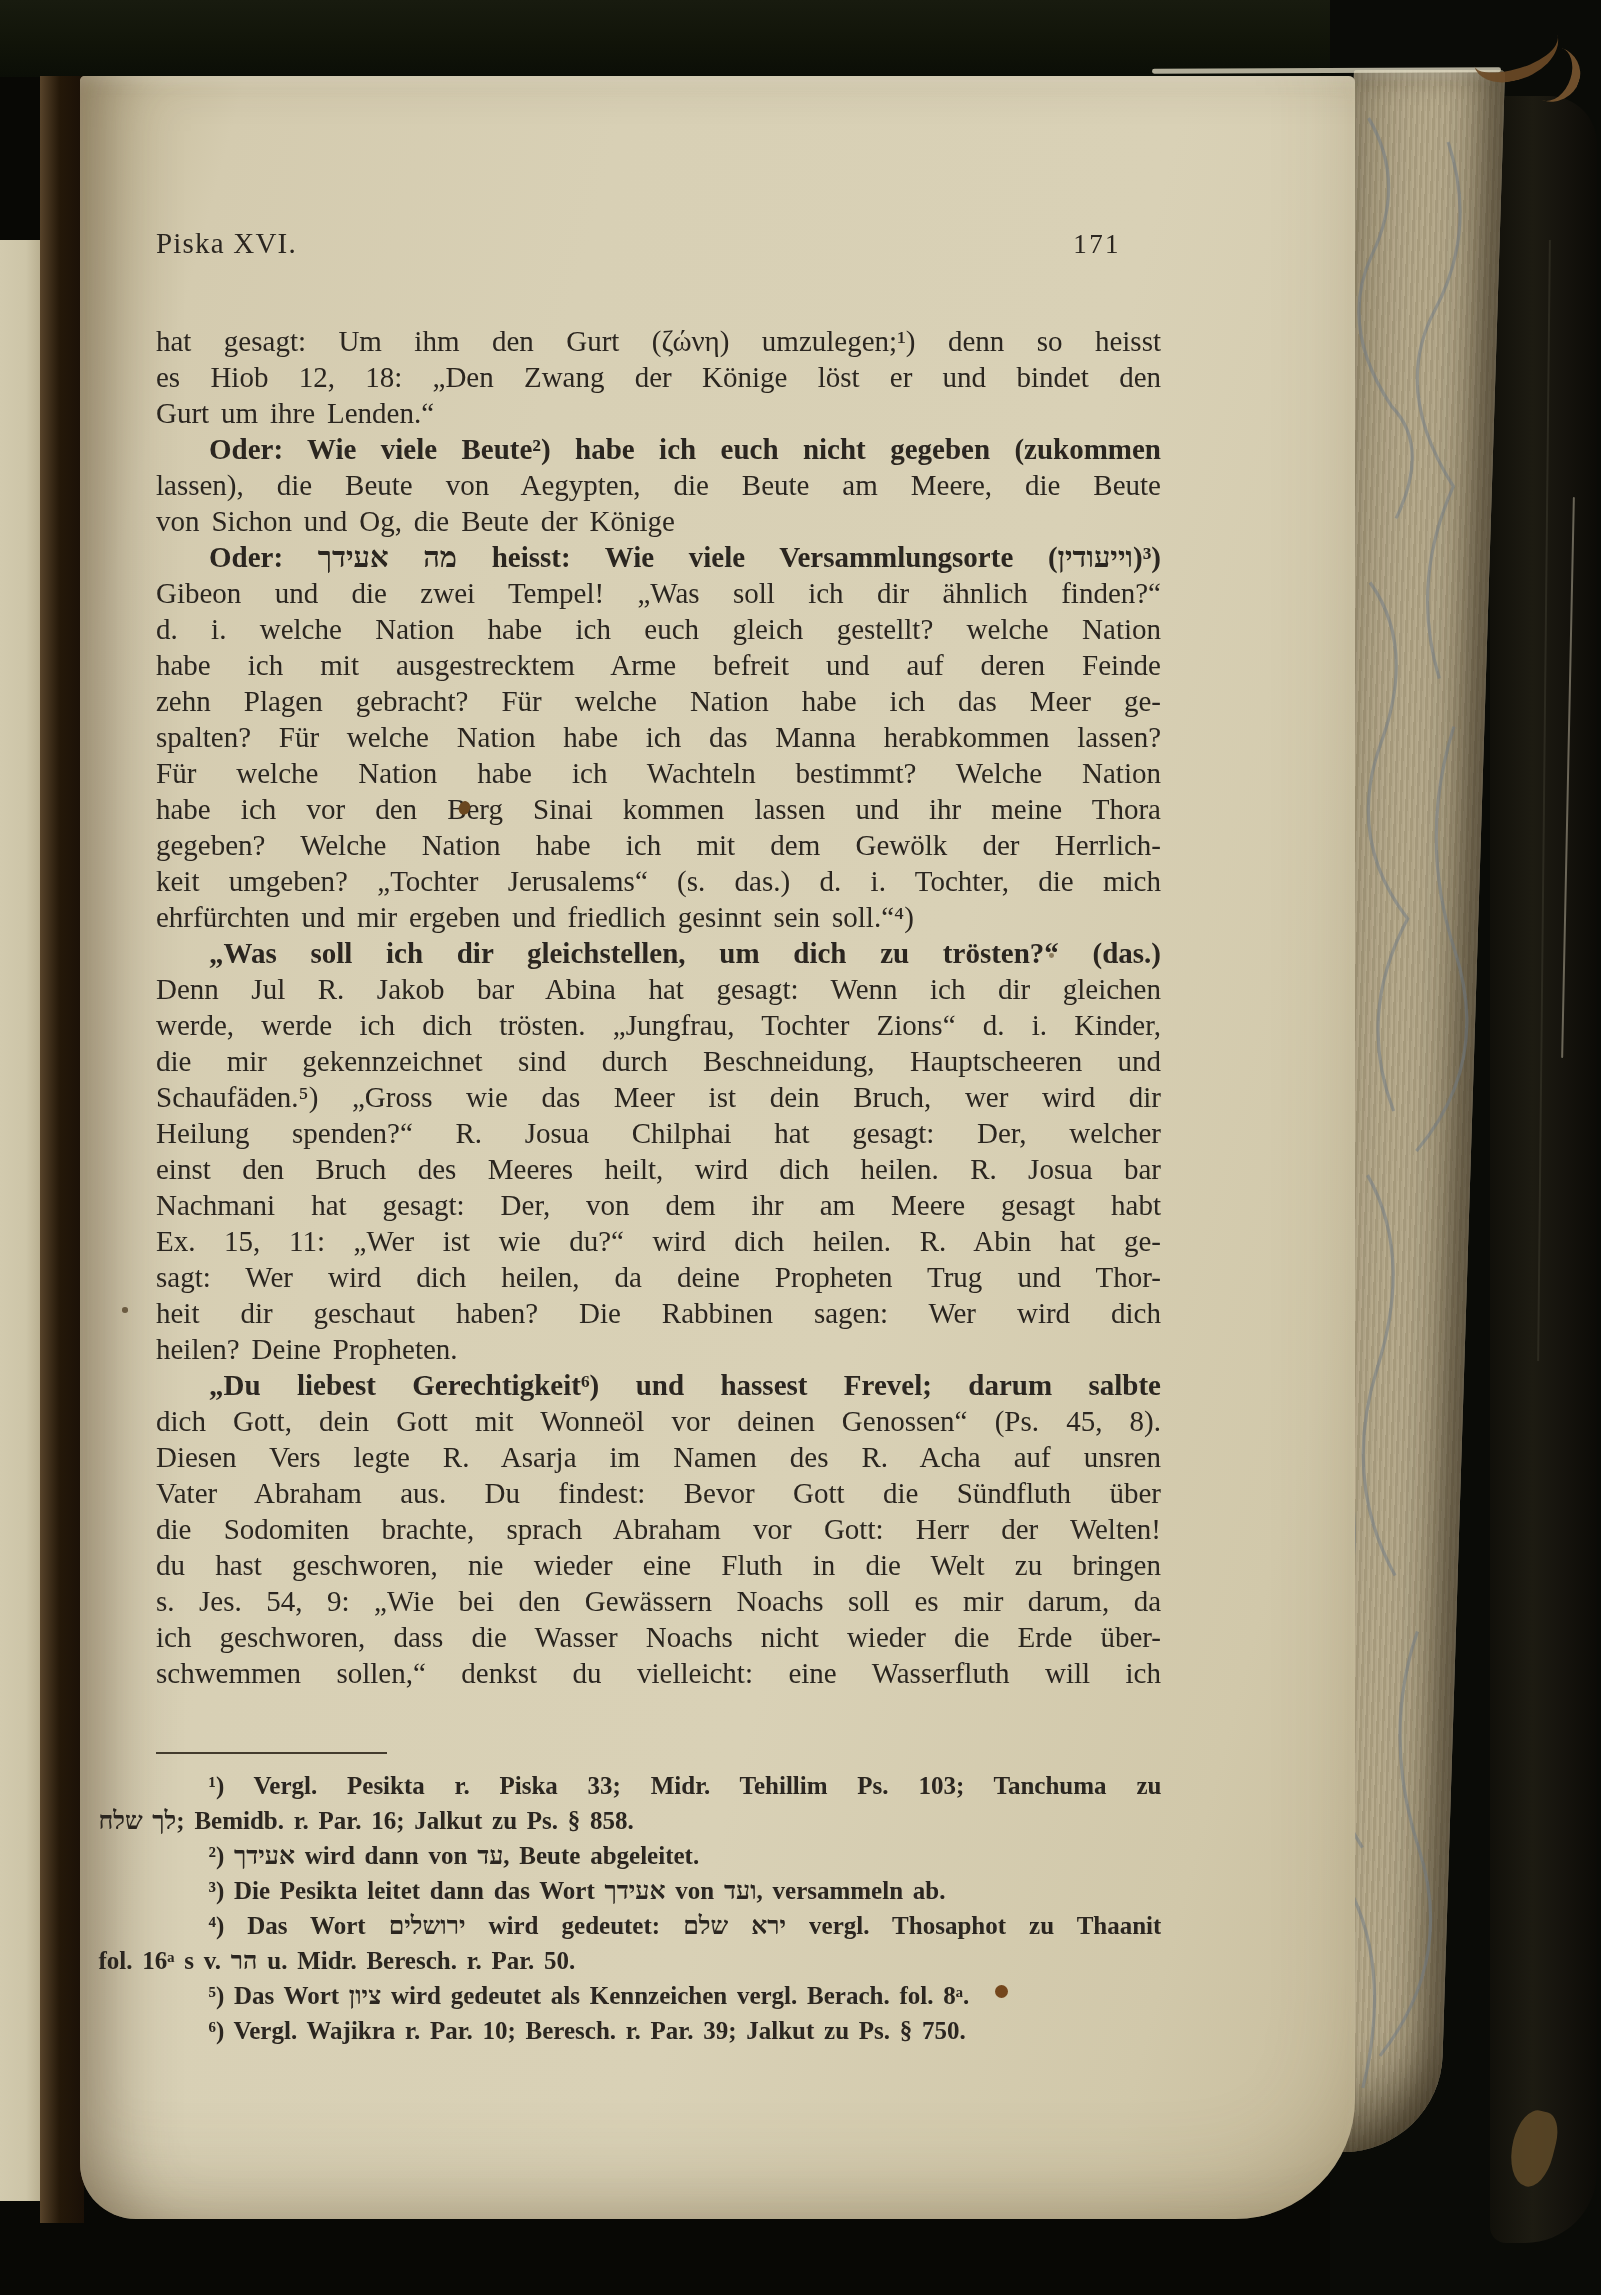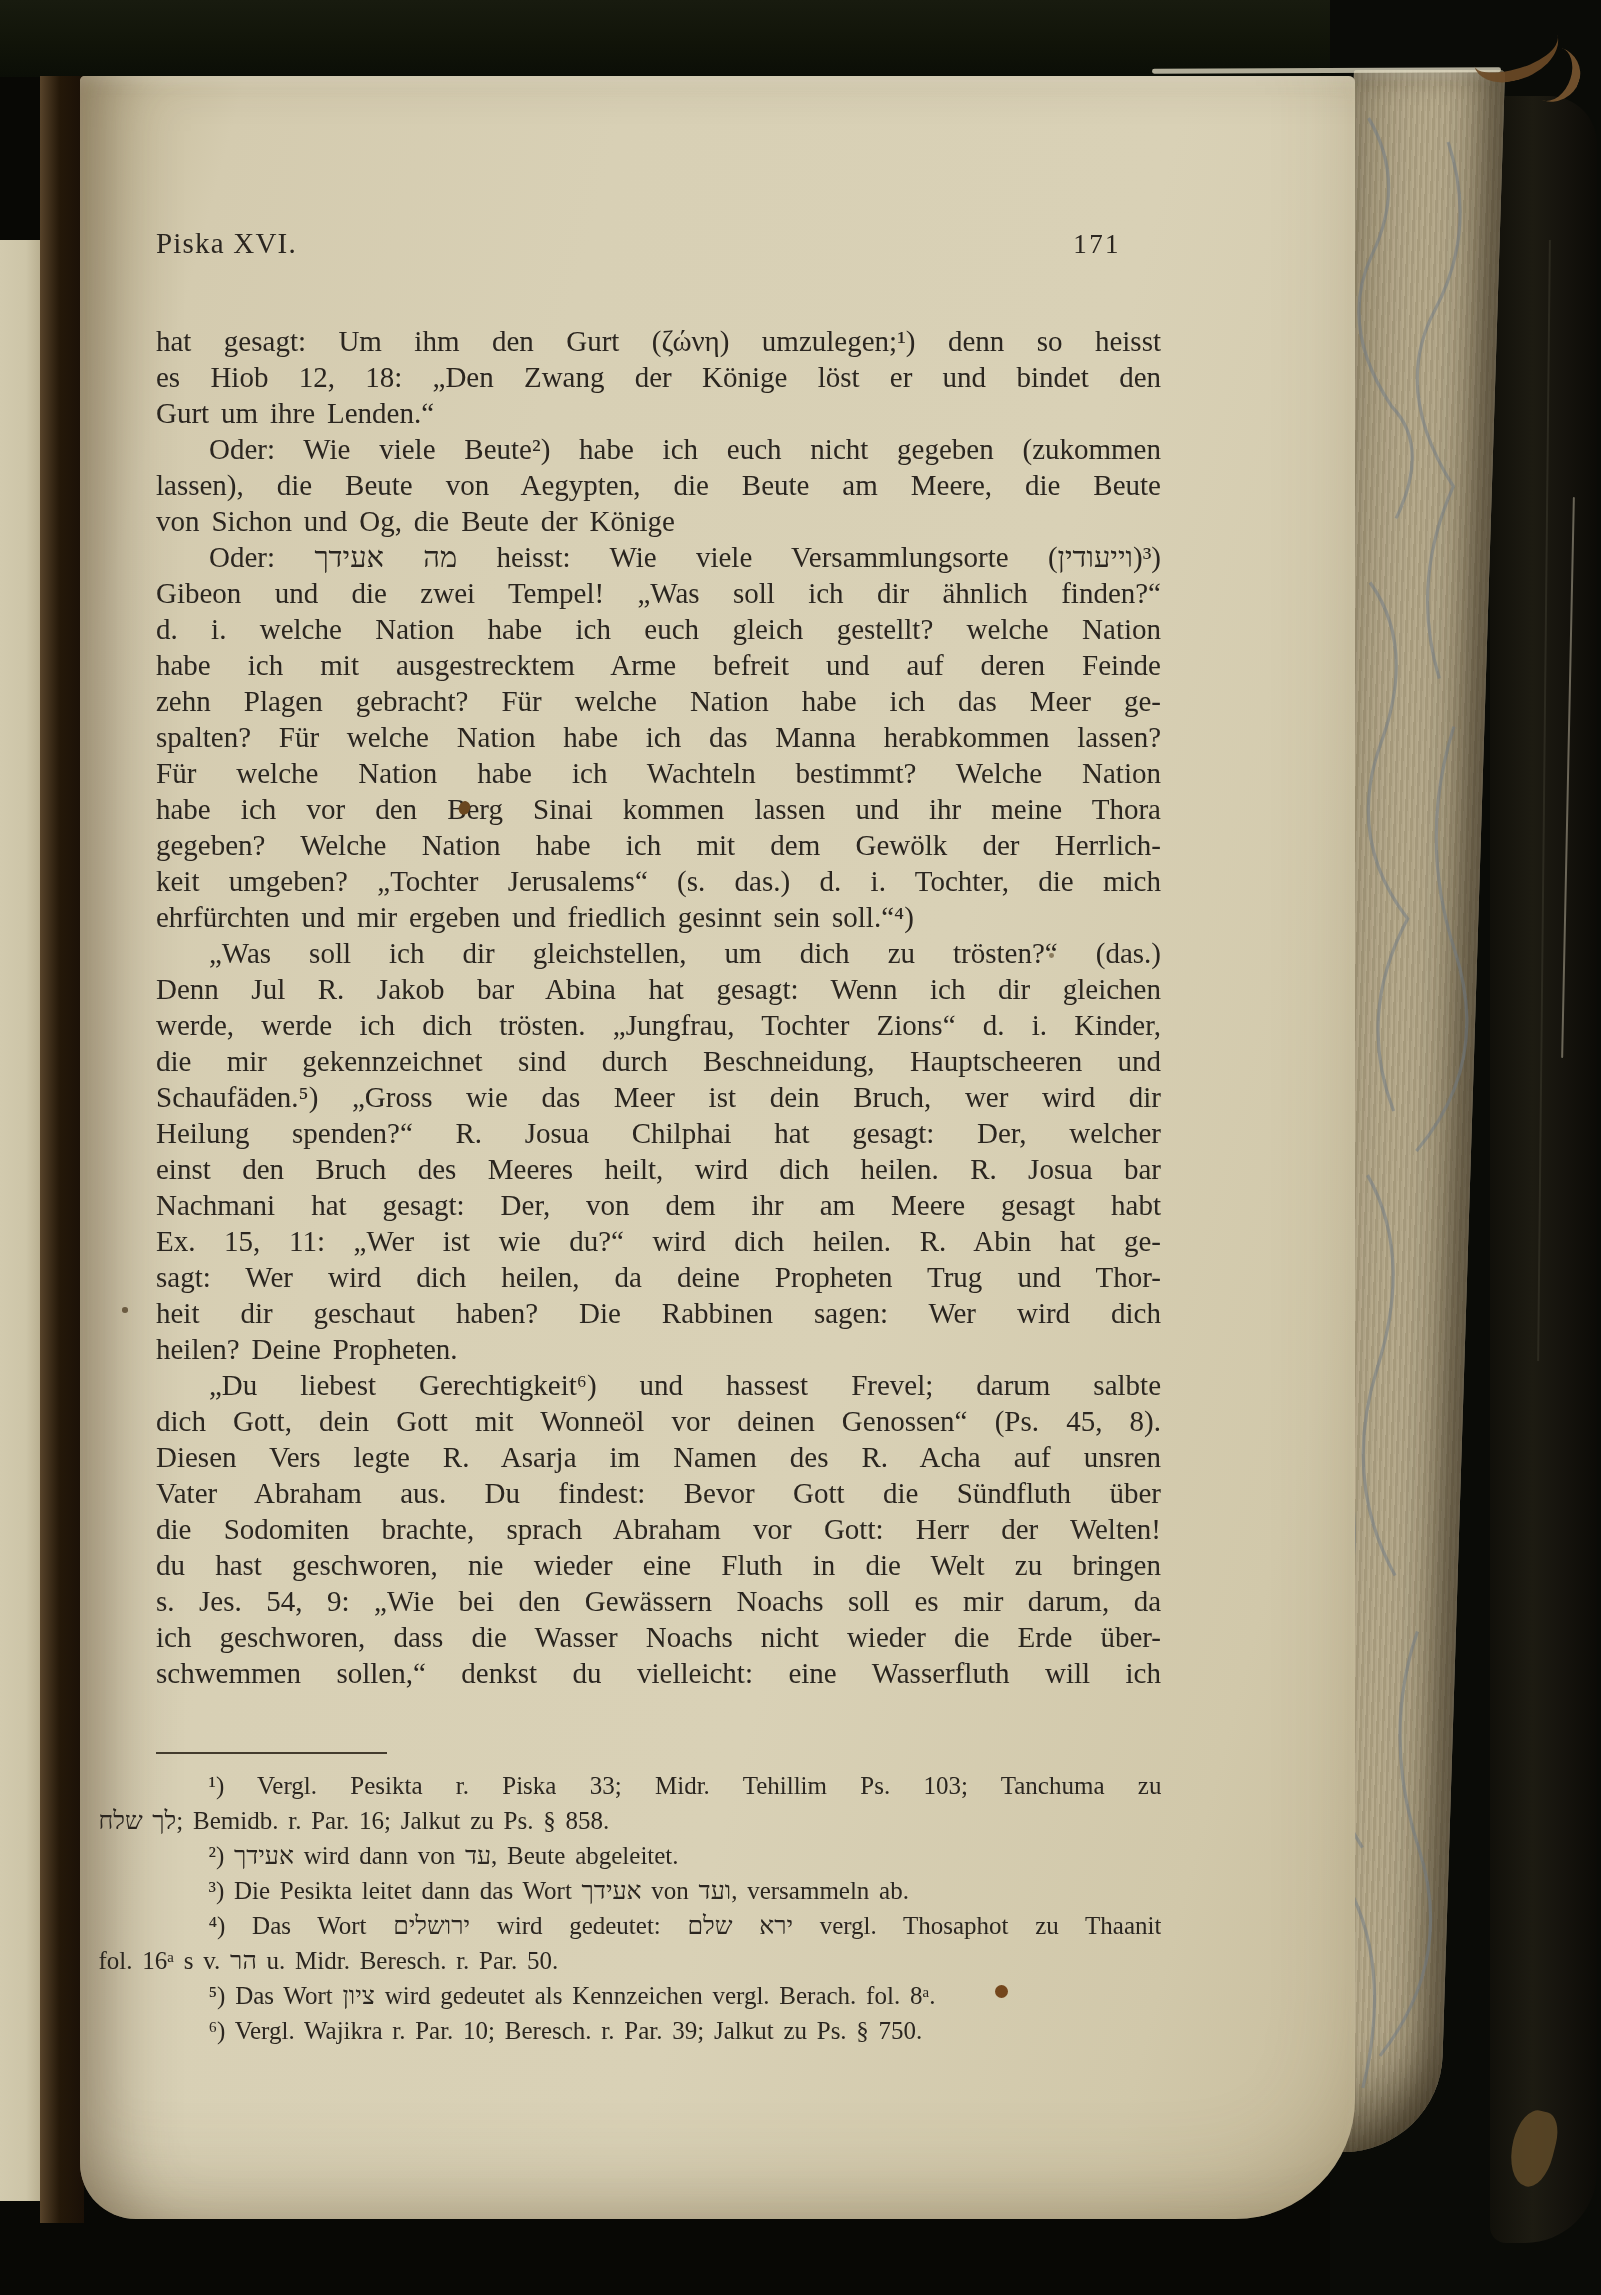--- a/index.html
+++ b/index.html
@@ -44,26 +44,26 @@
     box-shadow:inset 56px 0 72px -32px rgba(60,40,15,.45), inset -24px -56px 96px -40px rgba(95,75,40,.3), inset 0 11.2px 14.4px -8px rgba(250,246,230,.5);
     color:#2b2620;}
 
   .header{position:absolute;left:76px;top:151px;width:1005px;height:40px;font-size:29px;letter-spacing:1.2px;}
   .title{display:block;}
   .folio{position:absolute;right:40px;top:1.6px;font-size:27px;letter-spacing:2.4px;}
 
   .body-text{position:absolute;left:76px;top:247px;width:1005px;font-size:29px;word-spacing:.16em;}
   .line{height:36px;line-height:36px;white-space:normal;overflow:hidden;text-align:justify;text-align-last:left;}
   .line.justify{text-align-last:justify;}
-  .line.indent{padding-left:53px;}
+  .line.indent{padding-left:53px;font-weight:bold;}
 
   .fn-rule{position:absolute;left:76px;top:1676px;width:231px;height:2.4px;background:#433b2d;}
 
   .footnotes{position:absolute;left:18.4px;top:1692px;width:1063px;font-size:25px;word-spacing:.14em;}
-  .fn-line{height:35px;line-height:35px;overflow:hidden;text-align:justify;text-align-last:left;}
+  .fn-line{height:35px;line-height:35px;overflow:hidden;text-align:justify;text-align-last:left;font-weight:bold;}
   .fn-line.justify{text-align-last:justify;}
   .fn-line.indent{padding-left:110px;}
 
   
   .spot{position:absolute;border-radius:50%;}
   .spot-berg{left:379px;top:725px;width:11.2px;height:13.6px;background:#6a4720;transform:rotate(20deg);}
   .spot-kennzeichen{left:915px;top:1909px;width:13px;height:13px;background:#74471d;}
   .spot-a{left:42px;top:1231px;width:5.6px;height:5.6px;background:#55432a;opacity:.8;}
   .spot-b{left:969px;top:877px;width:4.8px;height:4.8px;background:#6a5636;opacity:.7;}
   .scratch{position:absolute;left:1567px;top:497px;width:2.4px;height:561px;background:#d4cdb4;opacity:.45;transform:rotate(1.2deg);border-radius:1.6px;}

